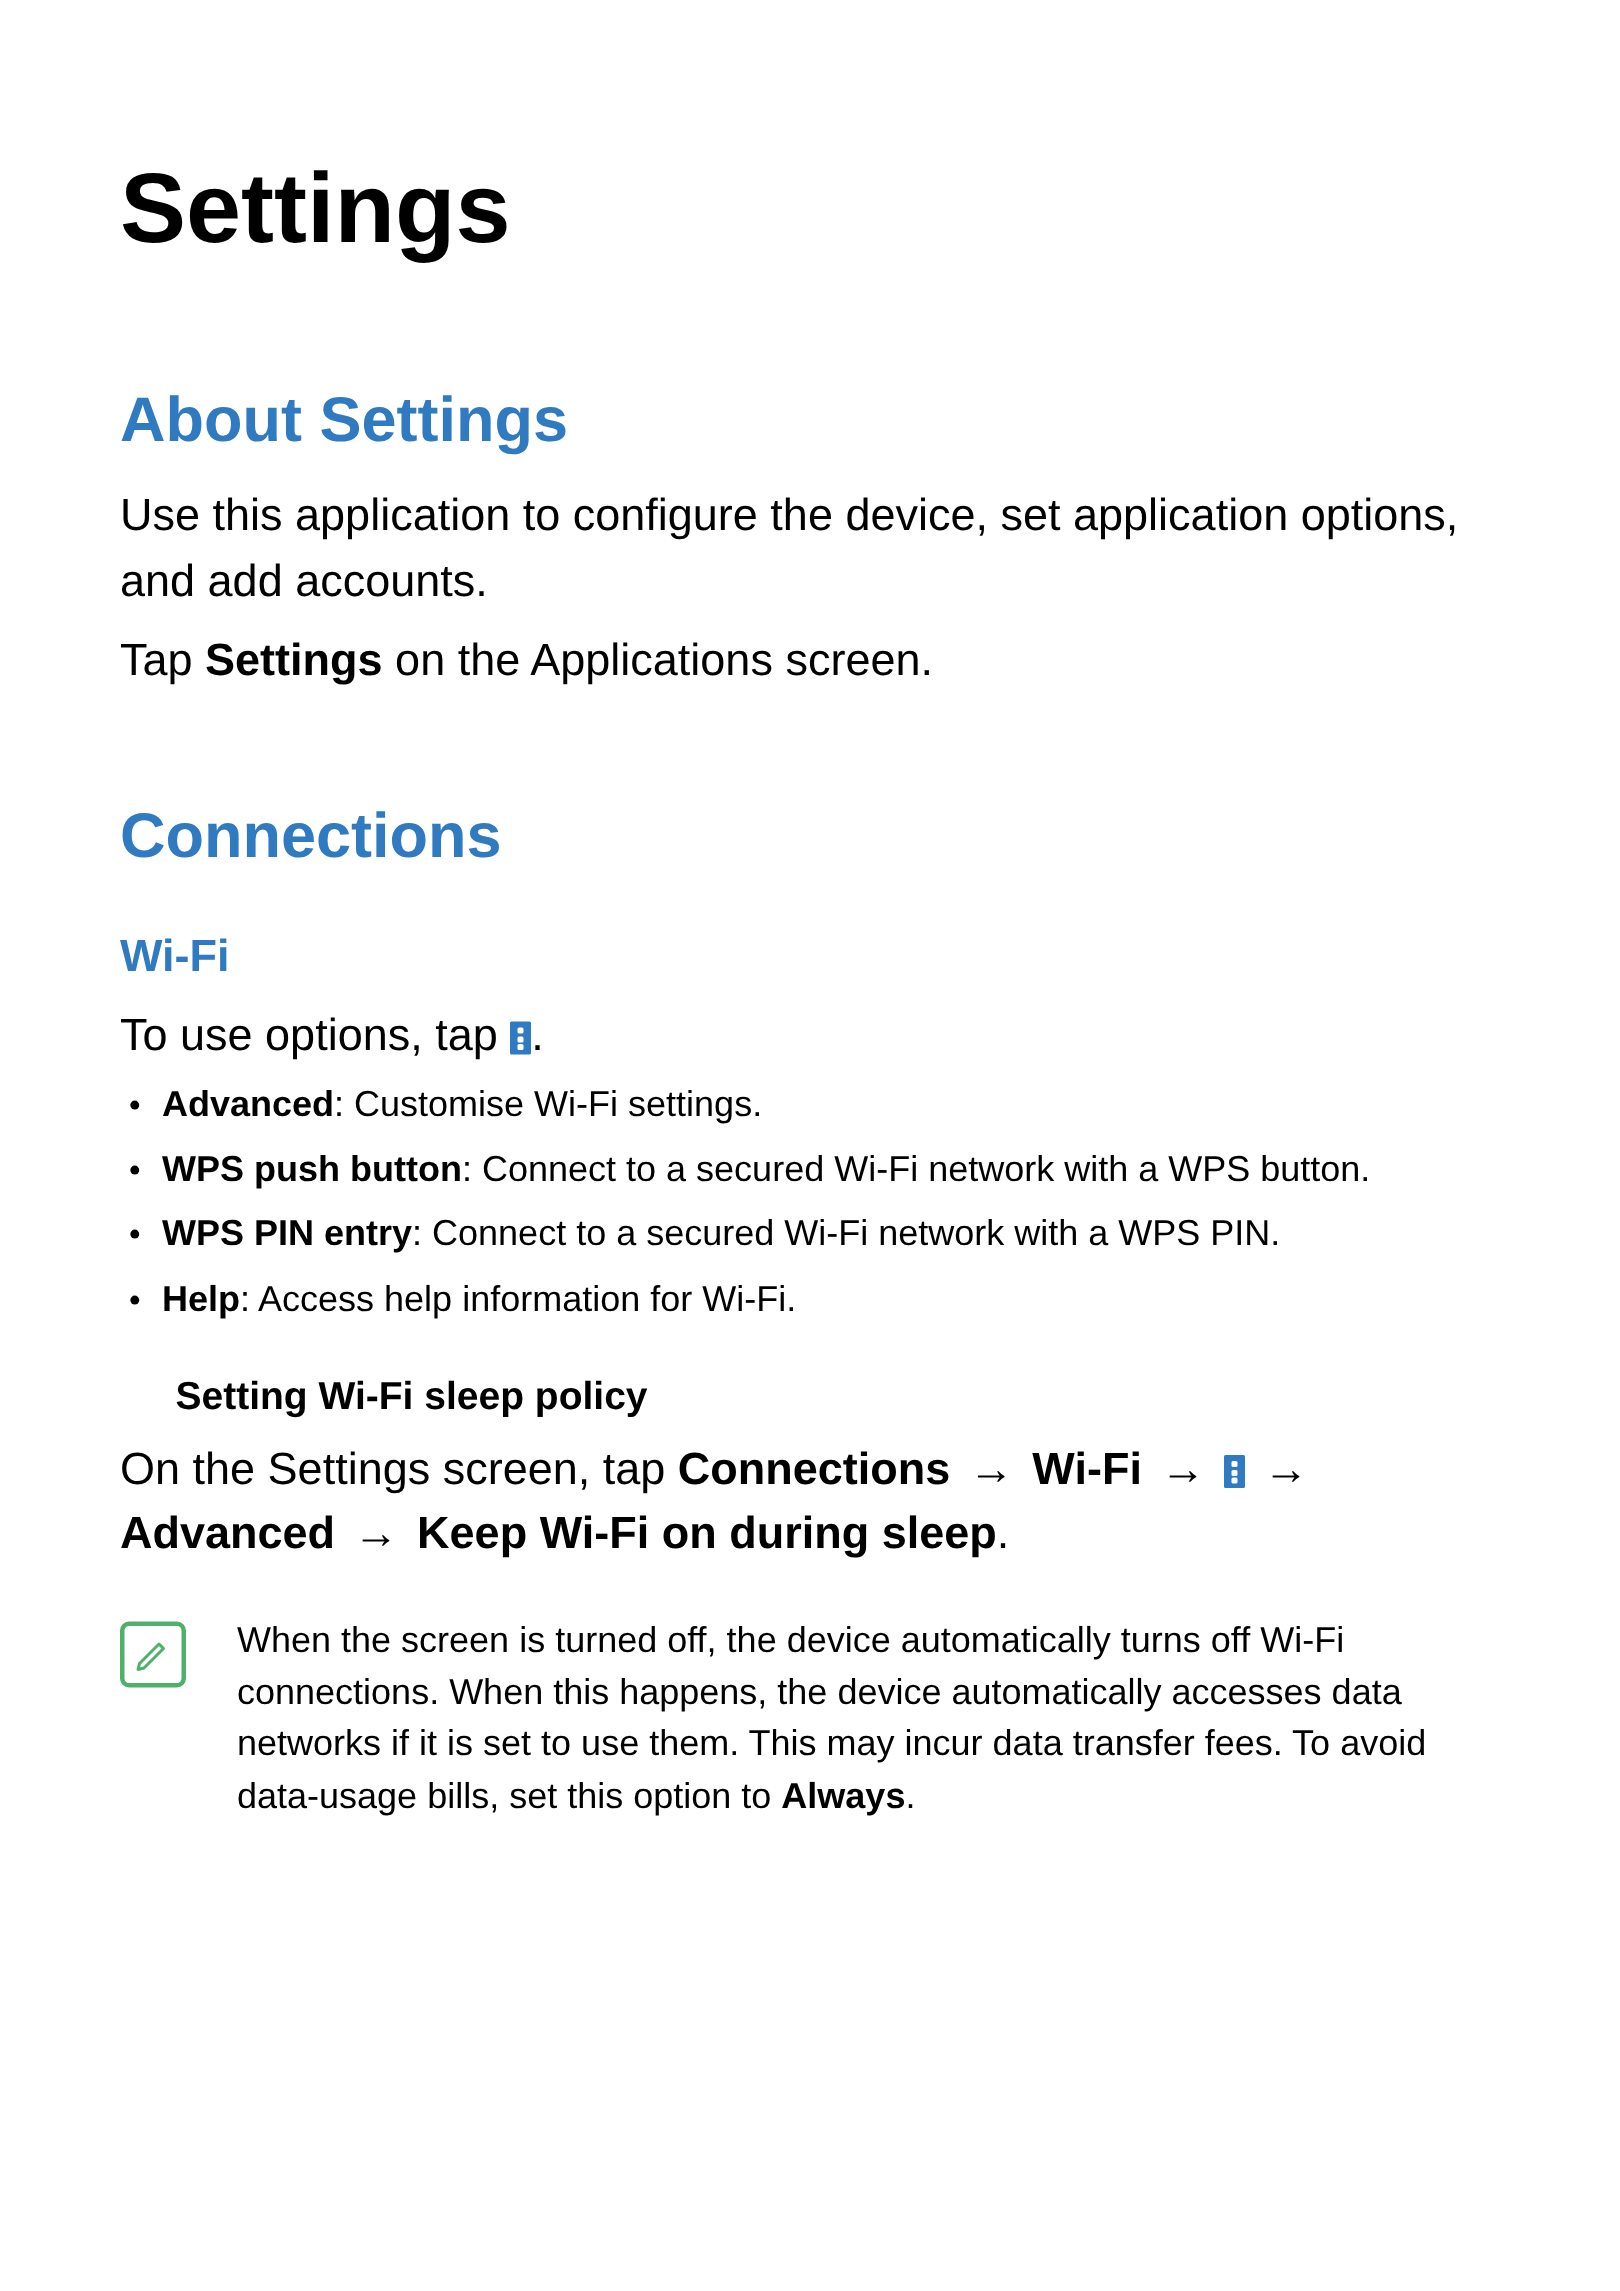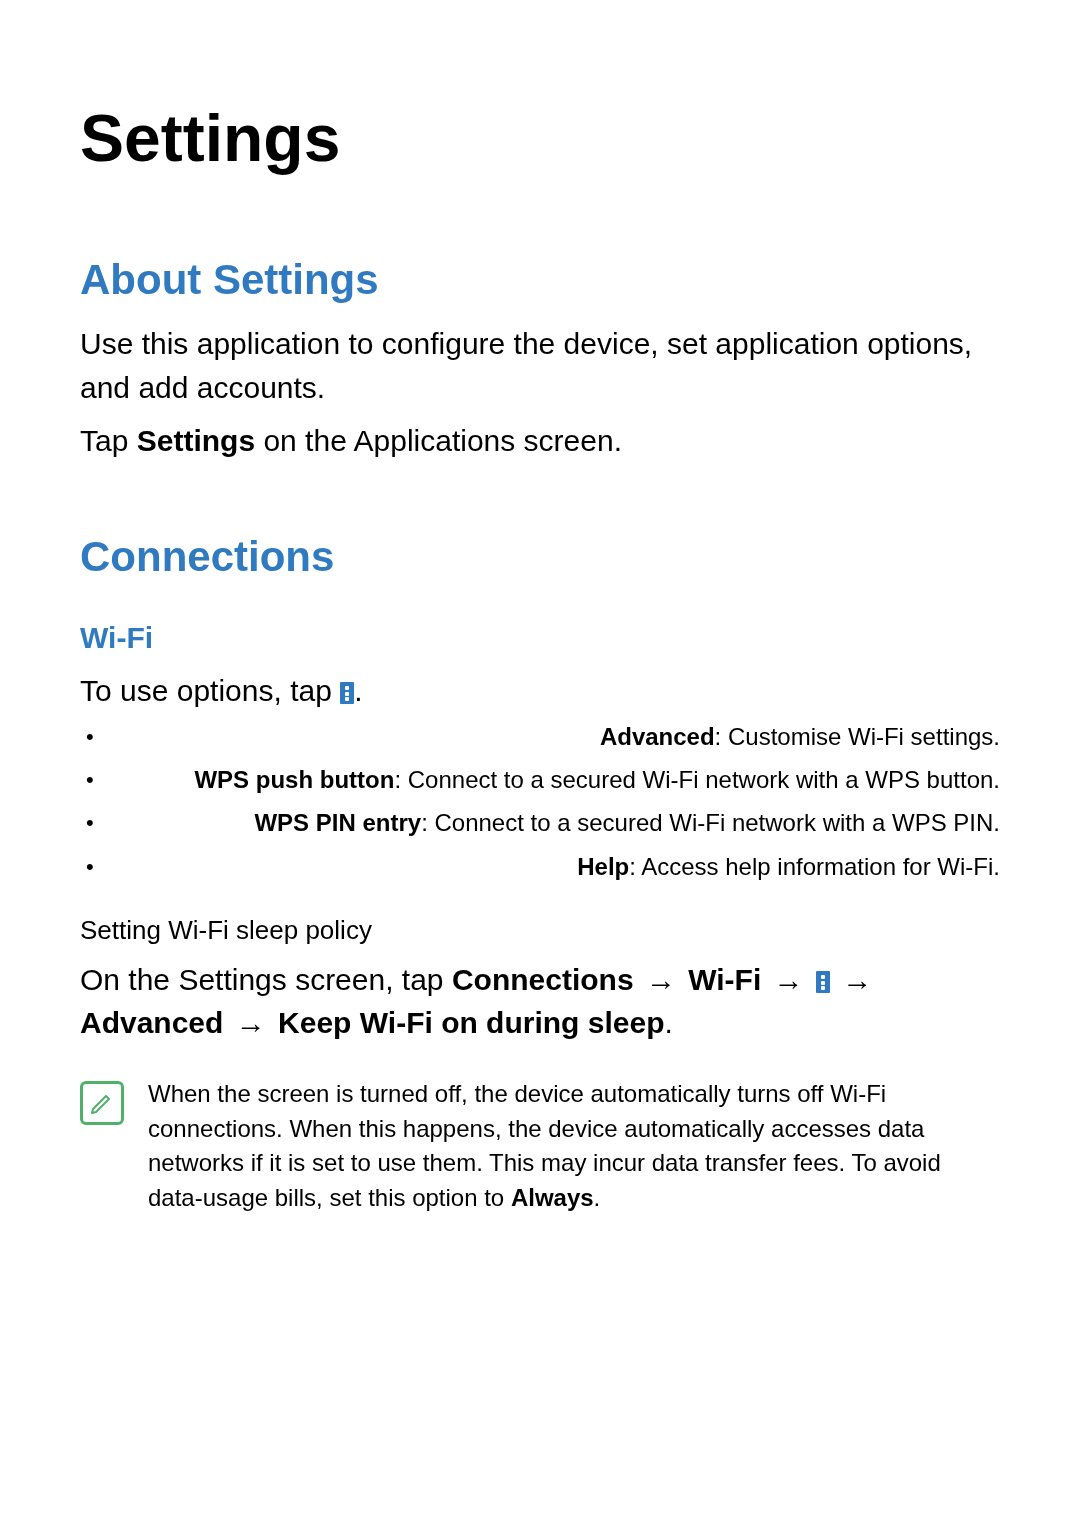--- a/index.html
+++ b/index.html
@@ -27,38 +27,38 @@
   .h2-blue.spaced { margin-top: 70px; }
   .h3-blue {
     font-size: 30px;
     font-weight: 700;
     color: #2f7ac0;
     margin-top: 40px;
     margin-bottom: 14px;
   }
   .h4-black {
     font-size: 26px;
-    font-weight: 400;
+    font-weight: 700;
     color: #000;
     margin-top: 30px;
     margin-bottom: 12px;
+    margin-left: 37px;
   }
   .para {
     font-size: 30px;
     line-height: 1.45;
     color: #000;
     margin-bottom: 10px;
   }
   .para.nobot { margin-bottom: 6px; }
   .bold { font-weight: 700; }
   ul.bullets {
     list-style: none;
     padding-left: 28px;
     margin-top: 6px;
-    text-align: right;
   }
   ul.bullets li {
     font-size: 24px;
     line-height: 1.55;
     margin-bottom: 6px;
     position: relative;
   }
   ul.bullets li::before {
     content: "•";
     position: absolute;
@@ -83,21 +83,21 @@
     width: 4px;
     height: 4px;
     background: #fff;
     border-radius: 1px;
   }
   .inline-icon::before { top: 4px; box-shadow: 0 6px 0 #fff; }
   .inline-icon::after { top: 15px; }
   .arrow { padding: 0 4px; }
   .note-row {
     display: flex;
-    gap: 22px;
+    gap: 32px;
     margin-top: 32px;
   }
   .note-icon-cell {
     flex: 0 0 46px;
     padding-top: 4px;
   }
   .note-icon {
     width: 44px;
     height: 44px;
     border: 3px solid #4fb06a;

